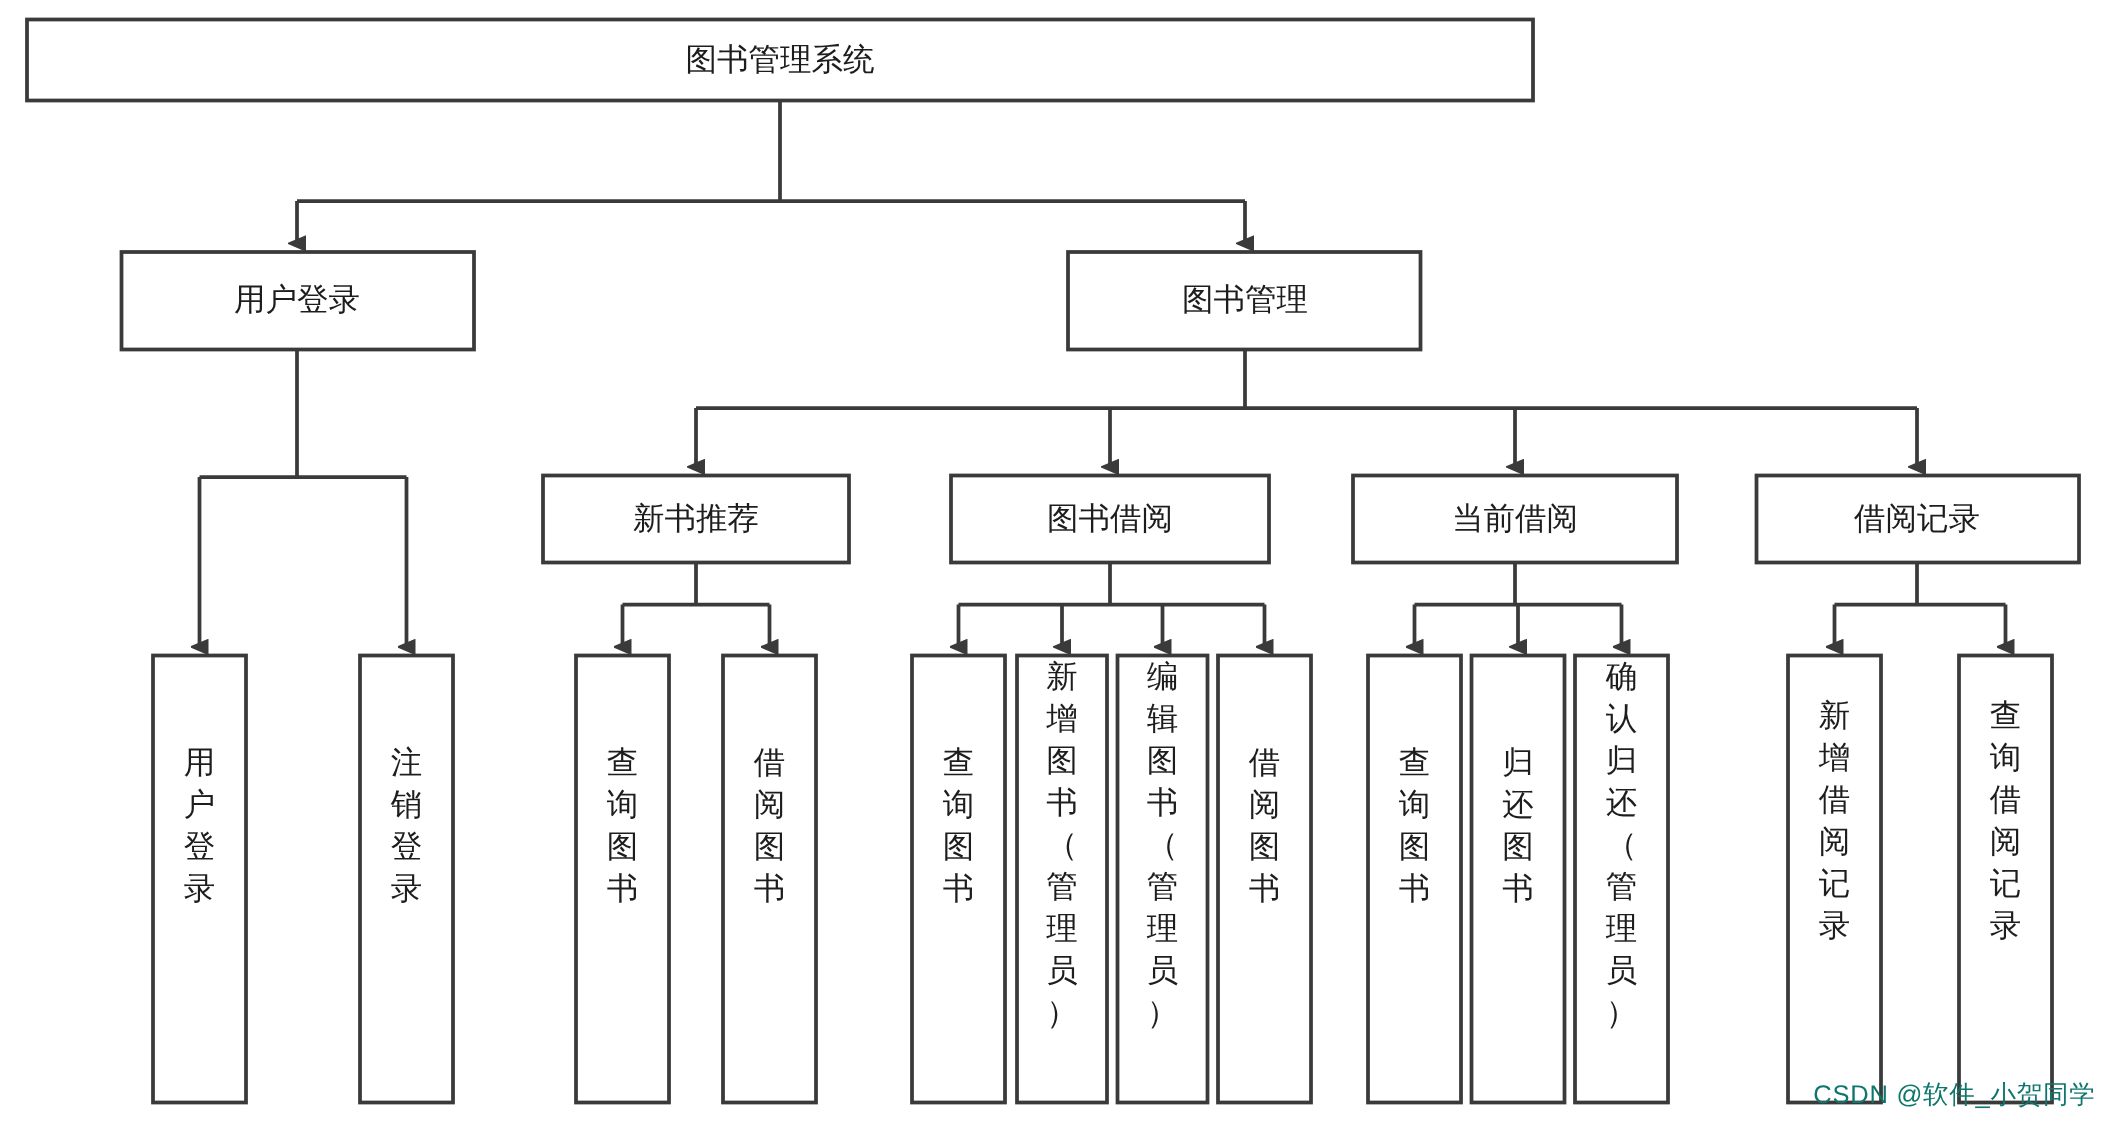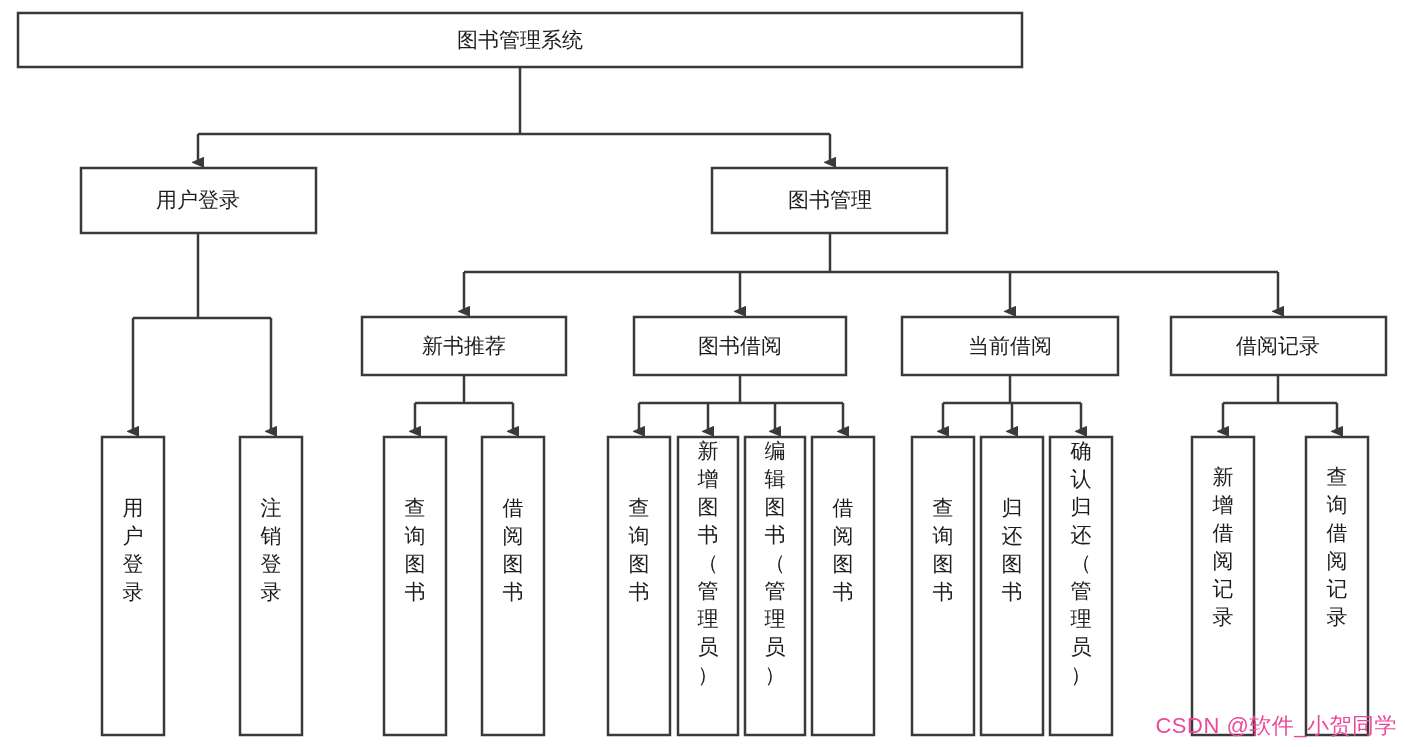--- a/index.html
+++ b/index.html
@@ -55,22 +55,22 @@
   }
   .arrow-head {
     fill: #3a3a3a;
     stroke: none;
   }
   .watermark-text {
     position: absolute;
     right: 8px;
     bottom: 6px;
     font-family: "Liberation Sans", "DejaVu Sans", sans-serif;
-    font-size: 22px;
-    color: #ec4899;
+    font-size: 17px;
+    color: #0f766e;
     letter-spacing: 0.5px;
     white-space: nowrap;
     pointer-events: none;
   }
 </style>
 </head>
 <body>
 
 <div id="diagram-root">
 

